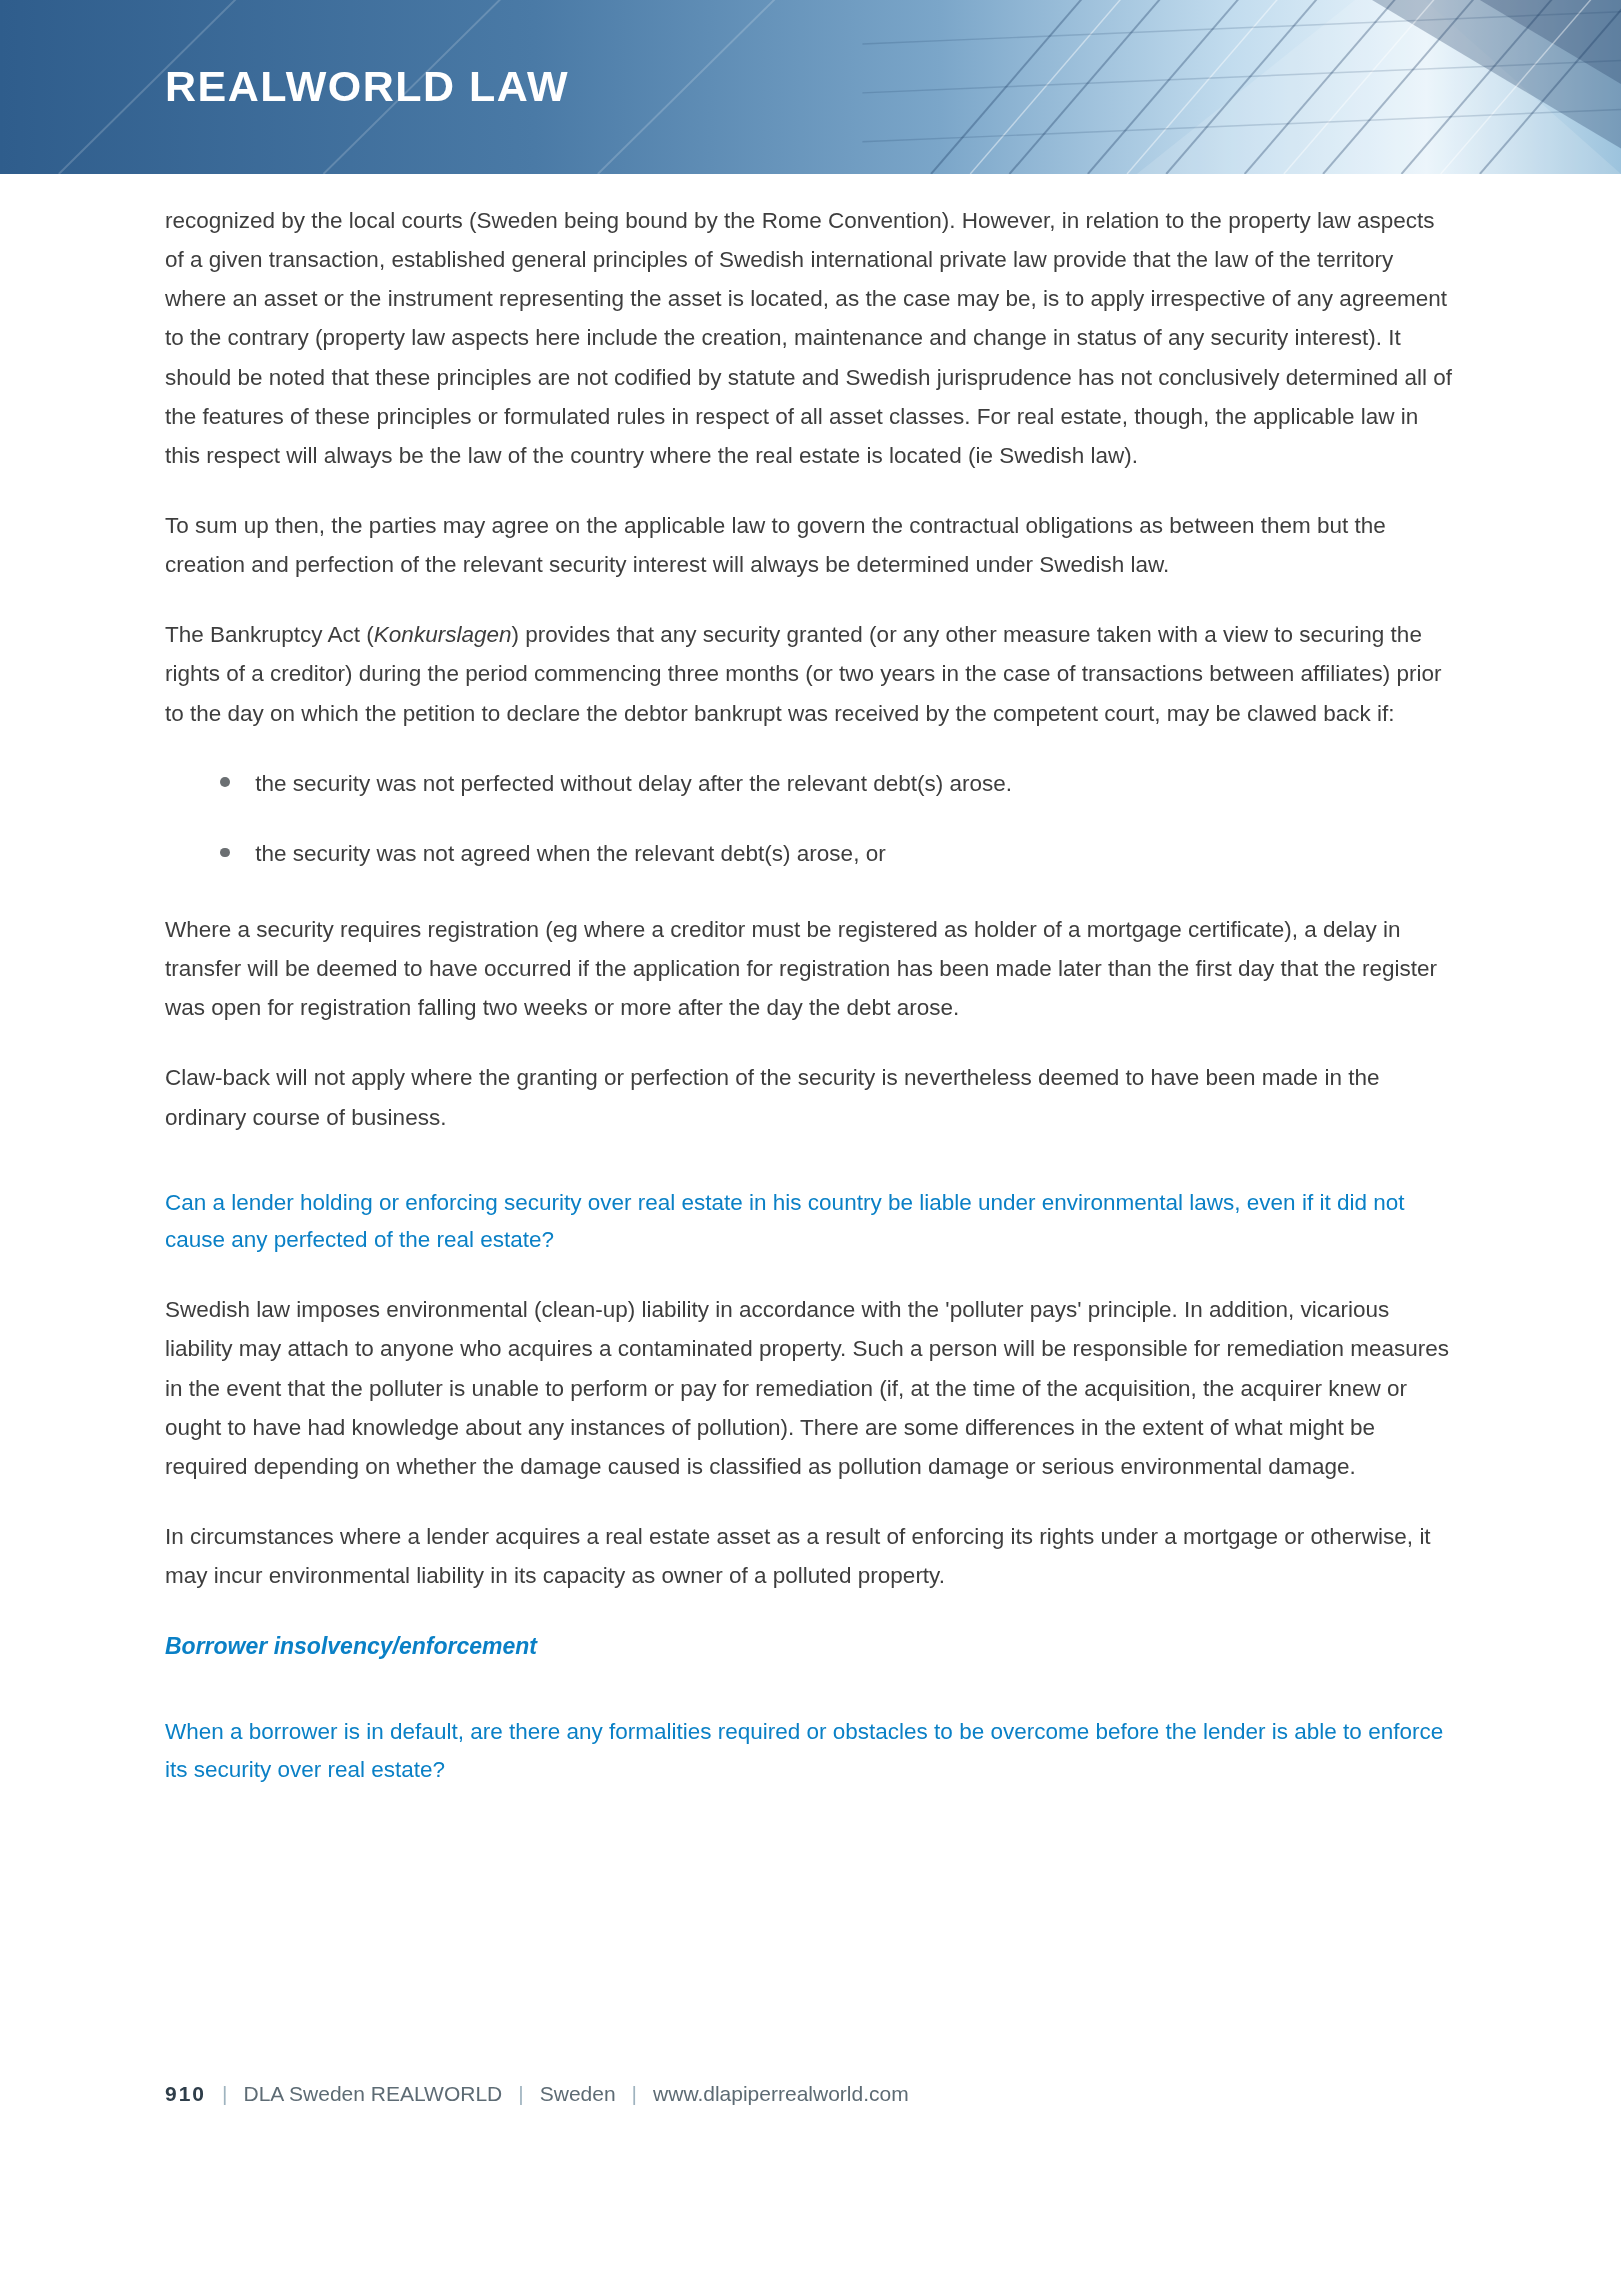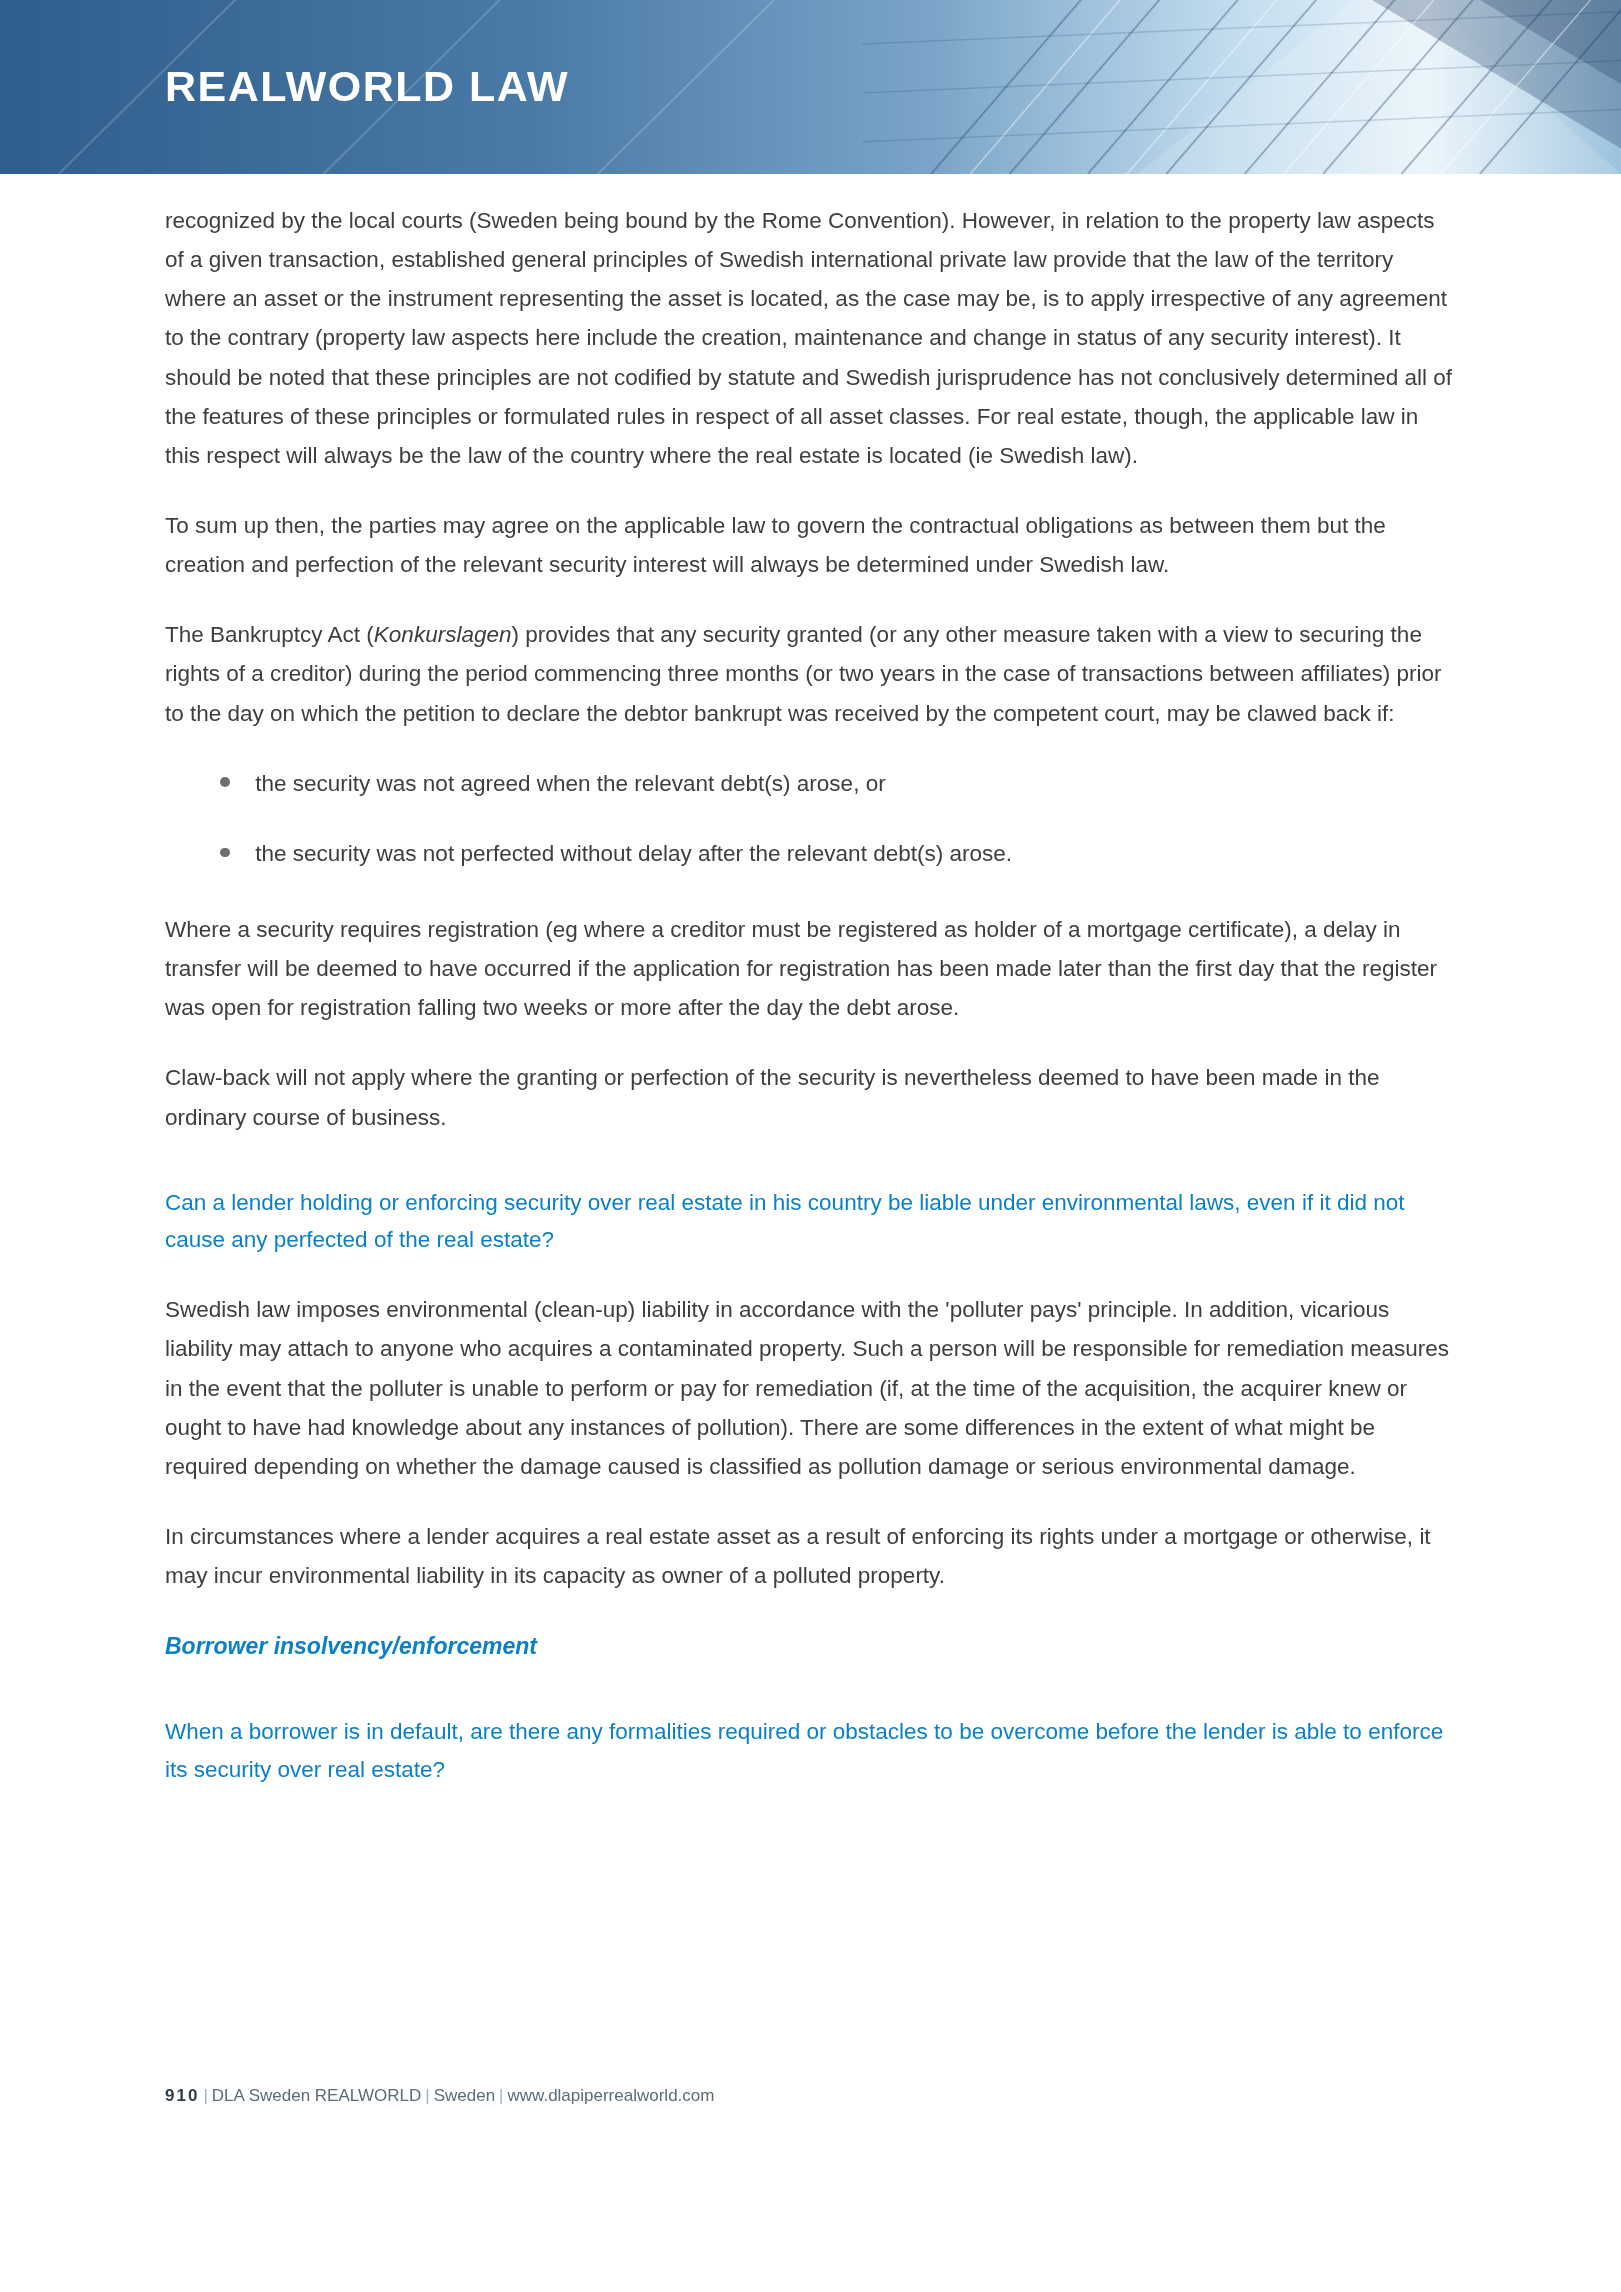--- a/index.html
+++ b/index.html
@@ -80,22 +80,22 @@
     color:var(--accent-blue,#0a80c6);
     margin:31px 0 29px 0;
   }
   
   .footer{
     position:absolute;
     left:165px;
     bottom:92px;
     display:flex;
     align-items:baseline;
-    gap:4px;
-    font-size:17px;
+    gap:16px;
+    font-size:21px;
     color:var(--footer-text,#5d6b74);
     white-space:nowrap;
   }
   .pg{
     font-weight:700;
     letter-spacing:2px;
     color:var(--page-number-color,#2e3d49);
   }
   .sep{
     color:#9fb3bf;
@@ -157,25 +157,25 @@
     <p>recognized by the local courts (Sweden being bound by the Rome Convention). However, in relation to the property law aspects of a given transaction, established general principles of Swedish international private law provide that the law of the territory where an asset or the instrument representing the asset is located, as the case may be, is to apply irrespective of any agreement to the contrary (property law aspects here include the creation, maintenance and change in status of any security interest). It should be noted that these principles are not codified by statute and Swedish jurisprudence has not conclusively determined all of the features of these principles or formulated rules in respect of all asset classes. For real estate, though, the applicable law in this respect will always be the law of the country where the real estate is located (ie Swedish law).</p>
 
     <p>To sum up then, the parties may agree on the applicable law to govern the contractual obligations as between them but the creation and perfection of the relevant security interest will always be determined under Swedish law.</p>
 
 
     <p><span>The Bankruptcy Act (</span><em class="term">Konkurslagen</em><span>) provides that any security granted (or any other measure taken with a view to securing the rights of a creditor) during the period commencing three months (or two years in the case of transactions between affiliates) prior to the day on which the petition to declare the debtor bankrupt was received by the competent court, may be clawed back if:</span></p>
 
     <ul class="bullets">
       <li>
         <span class="dot"></span>
-        <span>the security was not agreed when the relevant debt(s) arose, or</span>
+        <span>the security was not perfected without delay after the relevant debt(s) arose.</span>
       </li>
       <li>
         <span class="dot"></span>
-        <span>the security was not perfected without delay after the relevant debt(s) arose.</span>
+        <span>the security was not agreed when the relevant debt(s) arose, or</span>
       </li>
     </ul>
 
     <p>Where a security requires registration (eg where a creditor must be registered as holder of a mortgage certificate), a delay in transfer will be deemed to have occurred if the application for registration has been made later than the first day that the register was open for registration falling two weeks or more after the day the debt arose.</p>
 
     <p>Claw-back will not apply where the granting or perfection of the security is nevertheless deemed to have been made in the ordinary course of business.</p>
 
     <h2 class="q">Can a lender holding or enforcing security over real estate in his country be liable under environmental laws, even if it did not cause any perfected of the real estate?</h2>
 
     <p>Swedish law imposes environmental (clean-up) liability in accordance with the 'polluter pays' principle. In addition, vicarious liability may attach to anyone who acquires a contaminated property. Such a person will be responsible for remediation measures in the event that the polluter is unable to perform or pay for remediation (if, at the time of the acquisition, the acquirer knew or ought to have had knowledge about any instances of pollution). There are some differences in the extent of what might be required depending on whether the damage caused is classified as pollution damage or serious environmental damage.</p>

